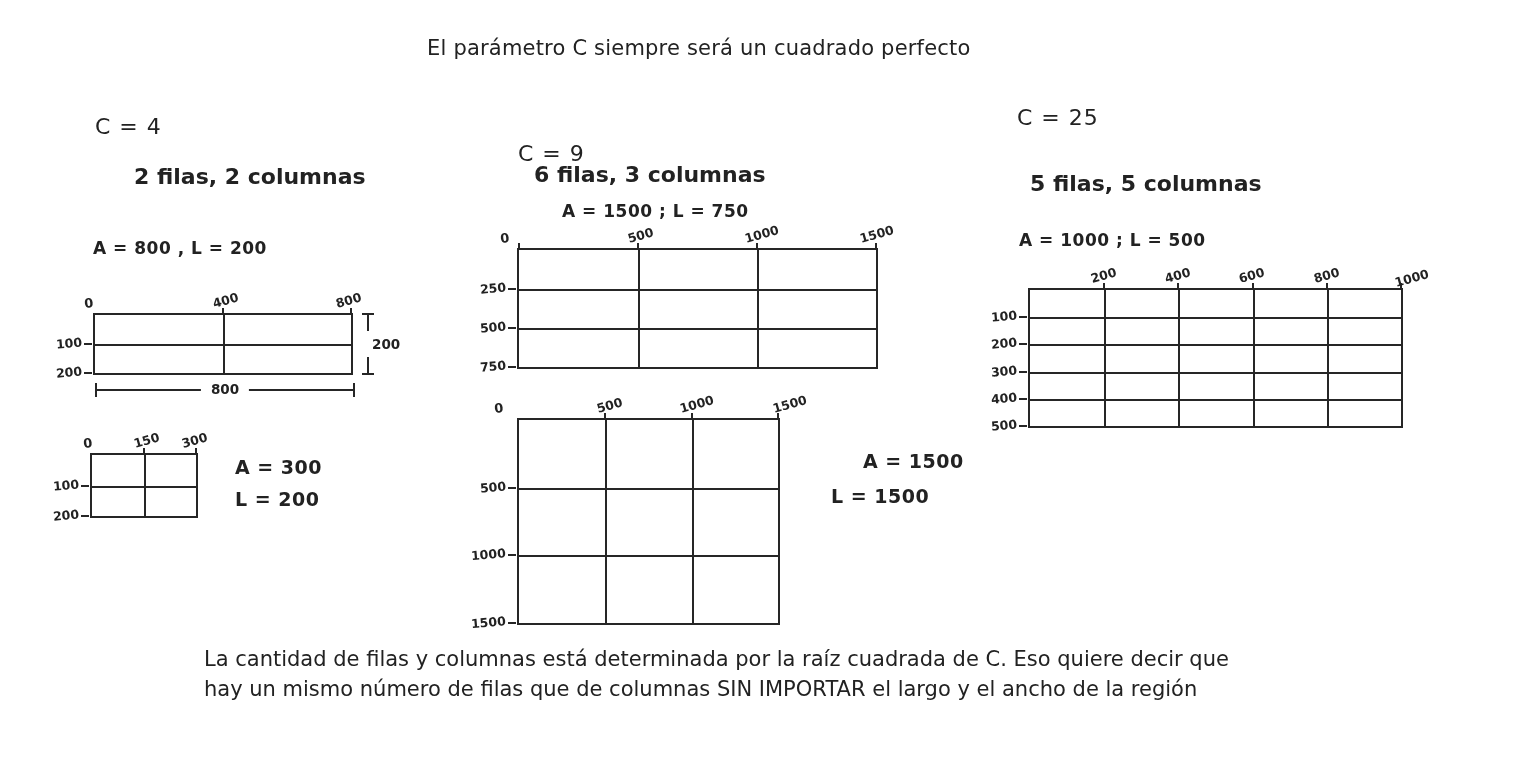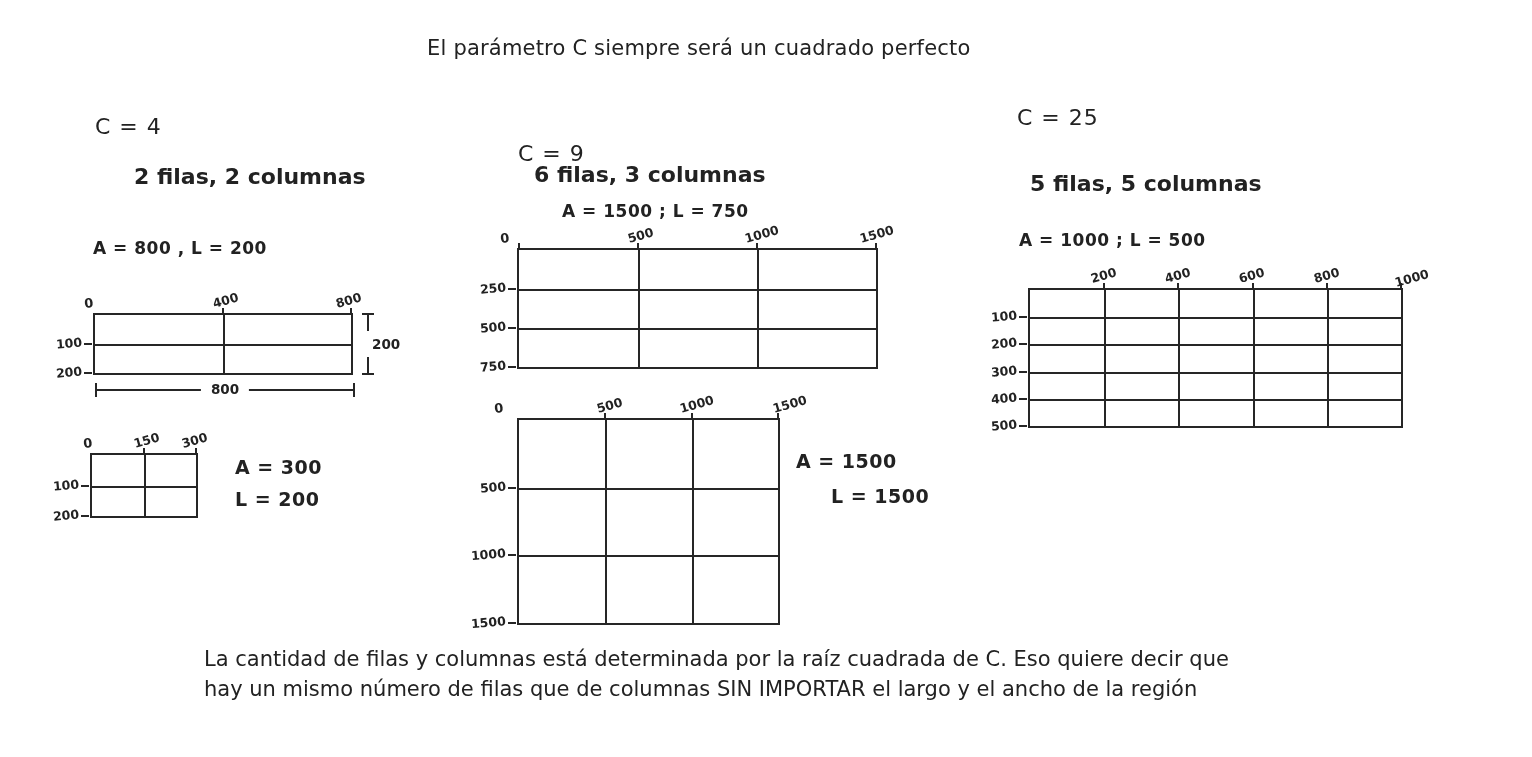--- a/index.html
+++ b/index.html
@@ -124,21 +124,21 @@
     <i class="td" style="top:66.66%;"></i>
     <i class="td" style="top:100%;"></i>
     <span class="tt zero" style="left:-24px;">0</span>
     <span class="tt" style="left:31%;">500</span>
     <span class="tt" style="left:63%;">1000</span>
     <span class="tt" style="left:99%;">1500</span>
     <span class="tl" style="top:33.33%;">500</span>
     <span class="tl" style="top:66.66%;">1000</span>
     <span class="tl" style="top:100%;">1500</span>
   </div>
-  <div class="abs sidelabel" style="left:796px;top:443px;">A = 1500</div>
+  <div class="abs sidelabel" style="left:863px;top:443px;">A = 1500</div>
   <div class="abs sidelabel" style="left:831px;top:478px;">L = 1500</div>
 </div>
 
 <div>
   <div class="abs clabel" style="left:1017px;top:105px;">C = 25</div>
   <div class="abs sizelabel" style="left:1030px;top:171px;">5 filas, 5 columnas</div>
   <div class="abs params" style="left:1019px;top:230px;">A = 1000  ;  L = 500</div>
 
   <div class="grid" style="left:1028px;top:288px;width:375px;height:140px;">
     <i class="v" style="left:20%;"></i>

